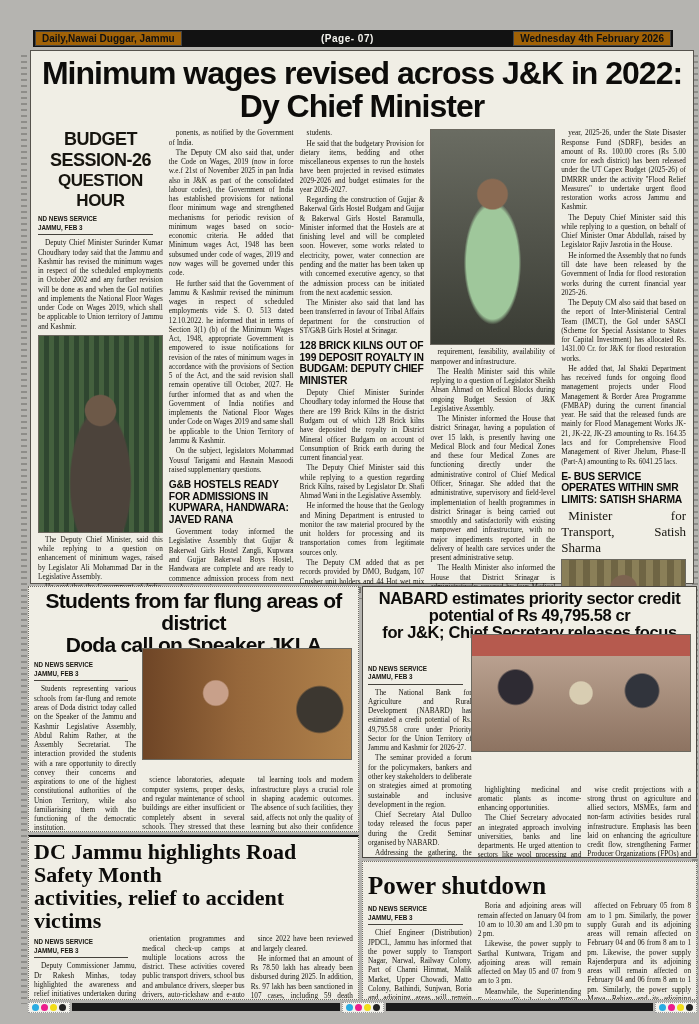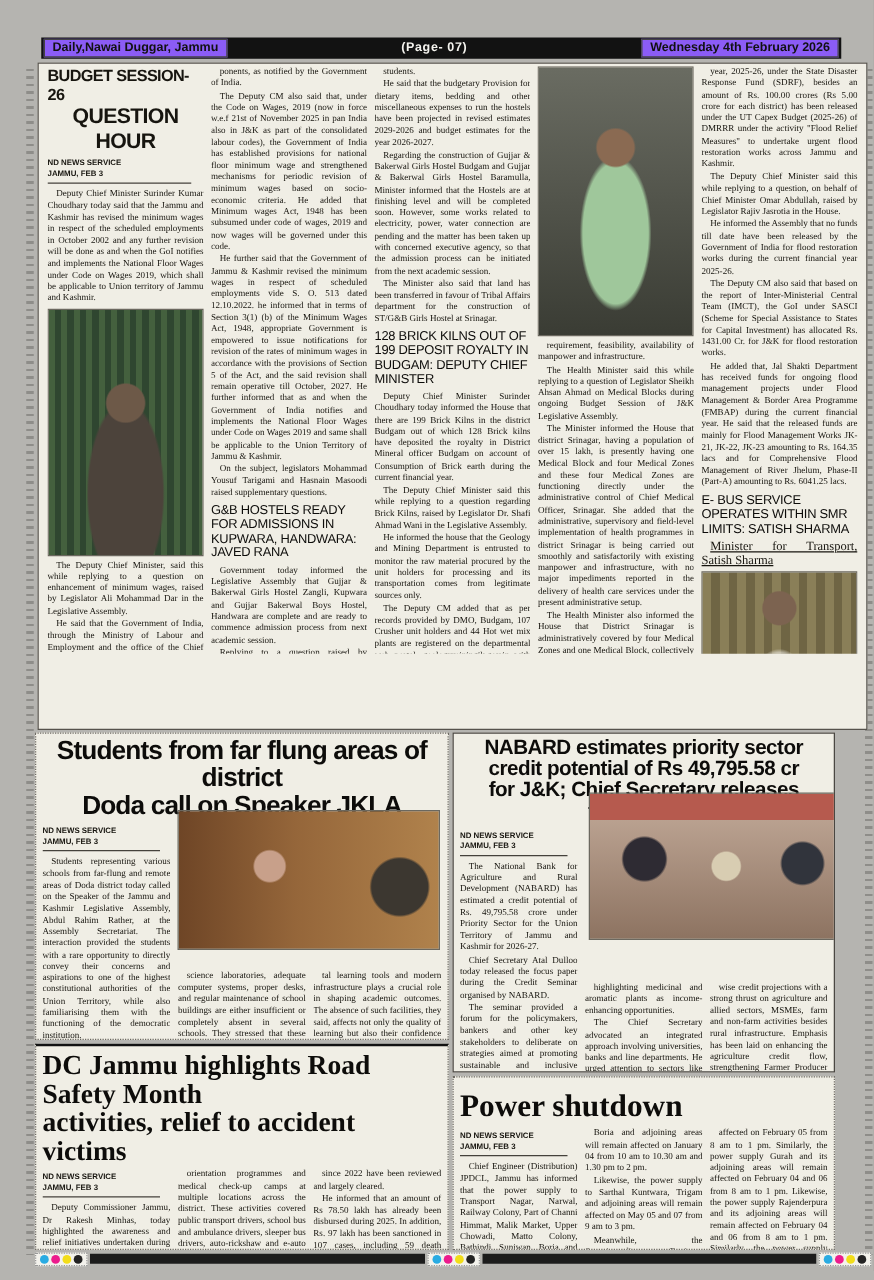--- a/index.html
+++ b/index.html
@@ -6,38 +6,38 @@
   .sheet{position:relative;width:699px;height:1024px;background:#b5b4b0;overflow:hidden;
          font-family:"Liberation Serif",serif;color:#17150f;}
   .edge{position:absolute;top:55px;bottom:20px;width:6px;
         background:repeating-linear-gradient(180deg,#8e8d89 0 2px,#b5b4b0 2px 6px);}
   .edge.left{left:21px}.edge.right{right:1px}
 
   
   .masthead{position:absolute;top:30px;left:33px;width:640px;height:17px;background:#121212;
             display:flex;align-items:center;justify-content:space-between;
             font-family:"Liberation Sans",sans-serif;font-weight:bold;font-size:10px;}
-  .masthead .box{background:#8b5cf6;color:#111;padding:1px 6px;margin:1px 2px;border:1px solid #444;white-space:nowrap;}
+  .masthead .box{background:#a16207;color:#111;padding:1px 6px;margin:1px 2px;border:1px solid #444;white-space:nowrap;}
   .masthead .center{color:#f4f3ee;letter-spacing:.5px;}
 
   
   .lead{position:absolute;top:50px;left:30px;width:664px;height:534px;background:#f0eee5;
         border:1px solid #55524c;box-sizing:border-box;}
   .lead-headline{font-family:"Liberation Sans",sans-serif;font-weight:800;font-size:32px;
         letter-spacing:-1px;text-align:center;padding:6px 4px 5px;line-height:1.02;color:#0d0c0a;}
   .lead-cols{display:flex;gap:6px;padding:2px 7px;height:470px;overflow:hidden;}
   .col{flex:1 1 0;overflow:hidden;min-width:0;}
-  .kicker1{font-family:"Liberation Sans",sans-serif;font-weight:800;font-size:13px;text-align:left;letter-spacing:-0.5px;}
+  .kicker1{font-family:"Liberation Sans",sans-serif;font-weight:800;font-size:18px;text-align:center;letter-spacing:-0.5px;}
   .kicker2{font-family:"Liberation Sans",sans-serif;font-weight:800;font-size:17px;text-align:center;letter-spacing:-0.5px;margin-bottom:4px;}
   .byline{font-family:"Liberation Sans",sans-serif;font-weight:bold;font-size:6.3px;
           border-bottom:1px solid #45423c;padding-bottom:2px;margin:3px 0 4px;width:92%;line-height:1.35;}
   .paras p{font-size:7.25px;line-height:1.28;text-align:justify;margin:0 0 1px;text-indent:7px;}
-  .subhead{font-family:"Liberation Sans",sans-serif;font-weight:400;font-size:10.3px;line-height:1.12;
+  .subhead{font-family:"Liberation Sans",sans-serif;font-weight:700;font-size:10.3px;line-height:1.12;
            letter-spacing:-0.2px;margin:4px 0 3px;color:#0d0c0a;}
-  .intro{font-size:10px;text-align:justify;margin:0 0 2px;text-indent:7px;text-decoration:underline;}
+  .intro{font-size:13px;text-align:justify;margin:0 0 2px;text-indent:7px;}
 
   .photo{width:100%;border:1px solid #6b685f;box-sizing:border-box;margin:3px 0;}
   .p1{height:198px;background:
       radial-gradient(circle at 50% 38%, #6d5948 0 11%, transparent 12%),
       radial-gradient(ellipse at 50% 75%, #4c433b 0 34%, transparent 36%),
       repeating-linear-gradient(90deg,#44603e 0 5px,#2f4630 5px 10px);}
   .p3{height:216px;background:
       radial-gradient(circle at 50% 30%, #8a6a52 0 9%, transparent 10%),
       radial-gradient(ellipse at 50% 62%, #9fc79b 0 30%, transparent 33%),
       linear-gradient(180deg,#6a6c62 0%,#3a3c34 100%);}
@@ -52,21 +52,21 @@
   .p6{height:118px;background:
       linear-gradient(180deg,#b65a4e 0 18%, transparent 18%),
       radial-gradient(circle at 20% 45%, #2e2b33 0 9%, transparent 10%),
       radial-gradient(circle at 50% 50%, #d8cdb2 0 9%, transparent 10%),
       radial-gradient(circle at 78% 48%, #31343c 0 9%, transparent 10%),
       linear-gradient(180deg,#c3ab9a 0%,#8d7361 100%);}
 
   
   .bands{position:absolute;top:586px;left:28px;width:669px;height:414px;display:flex;gap:3px;}
   .stack{display:flex;flex-direction:column;gap:3px;}
-  .stack.left{width:331px}.stack.right{width:306px}
+  .stack.left{width:331px}.stack.right{width:335px}
   .abox{background:#f0eee5;border:1px dotted #6e6b64;box-sizing:border-box;padding:3px 5px;overflow:hidden;position:relative;}
   .doda{height:246px}.nabard{height:272px;border:1px solid #4a4742;}
   .dc{height:165px;border-top:2px solid #111;}
   .power{height:139px}
   .h-sans{font-family:"Liberation Sans",sans-serif;font-weight:800;text-align:center;line-height:1.04;letter-spacing:-0.7px;color:#0d0c0a;}
   .doda .h-sans{font-size:21px;}
   .nabard .h-sans{font-size:16.5px;letter-spacing:-0.4px;}
   .h-serif{font-family:"Liberation Serif",serif;font-weight:bold;text-align:left;line-height:1.05;color:#0d0c0a;}
   .dc .h-serif{font-size:22px;}
   .power .h-serif{font-size:25px;margin-top:8px;}
@@ -92,20 +92,21 @@
   <div class="edge left"></div>
   <div class="edge right"></div>
 
   <div class="masthead">
     <span class="box">Daily,Nawai Duggar, Jammu</span>
     <span class="center">(Page- 07)</span>
     <span class="box">Wednesday 4th February 2026</span>
   </div>
 
   <div class="lead">
+    <div class="lead-headline">Minimum wages revised across J&amp;K in 2022: Dy Chief Minister</div>
     <div class="lead-cols">
       <div class="col">
         <div class="kicker1">BUDGET SESSION-26</div>
         <div class="kicker2">QUESTION HOUR</div>
         <div class="byline">
           <div>ND NEWS SERVICE</div>
           <div>JAMMU, FEB 3</div>
         </div>
         <div class="paras">
             <p>Deputy Chief Minister Surinder Kumar Choudhary today said that the Jammu and Kashmir has revised the minimum wages in respect of the scheduled employments in October 2002 and any further revision will be done as and when the GoI notifies and implements the National Floor Wages under Code on Wages 2019, which shall be applicable to Union territory of Jammu and Kashmir.</p>
@@ -237,22 +238,22 @@
         <div class="h-sans">for J&amp;K; Chief Secretary releases focus paper</div>
         <div class="photo p6 floatphoto"></div>
         <div class="threecol">
           <div class="col">
             <div class="byline">
               <div>ND NEWS SERVICE</div>
               <div>JAMMU, FEB 3</div>
             </div>
             <div class="paras">
                 <p>The National Bank for Agriculture and Rural Development (NABARD) has estimated a credit potential of Rs. 49,795.58 crore under Priority Sector for the Union Territory of Jammu and Kashmir for 2026-27.</p>
+                <p>The seminar provided a forum for the policymakers, bankers and other key stakeholders to deliberate on strategies aimed at promoting sustainable and inclusive development in the region.</p>
                 <p>Chief Secretary Atal Dulloo today released the focus paper during the Credit Seminar organised by NABARD.</p>
-                <p>The seminar provided a forum for the policymakers, bankers and other key stakeholders to deliberate on strategies aimed at promoting sustainable and inclusive development in the region.</p>
                 <p>Addressing the gathering, the Chief Secretary expressed satisfaction over the launch of the focus paper by NABARD. He underscored the theme "Last Mile Credit Inclusion: Reaching the Unreached", describing the Potential Linked Plan (PLP) as a crucial planning instrument that guides credit flow and development priorities. He said that NABARD's projections are realistic and achievable, emphasizing the need for universal coverage of Kisan Credit Cards with timely and adequate credit. He appreciated the role of RIDF in strengthening infrastructure.</p>
               </div>
           </div>
           <div class="col c23">
             <div class="paras">
                 <p>highlighting medicinal and aromatic plants as income-enhancing opportunities.</p>
                 <p>The Chief Secretary advocated an integrated approach involving universities, banks and line departments. He urged attention to sectors like wool processing and fisheries and emphasized supporting SHGs and "Lakhpati Didis" as emerging entrepreneurs through credit. He also highlighted the success of Mission YUVA, the need for skill-based lending over collateral, promotion of homestays to decentralize tourism, technology upgradation and traceability in handicrafts and described ULI as a potential game changer requiring focused rollout in J&amp;K.</p>
               </div>
           </div>
           <div class="col c23">

